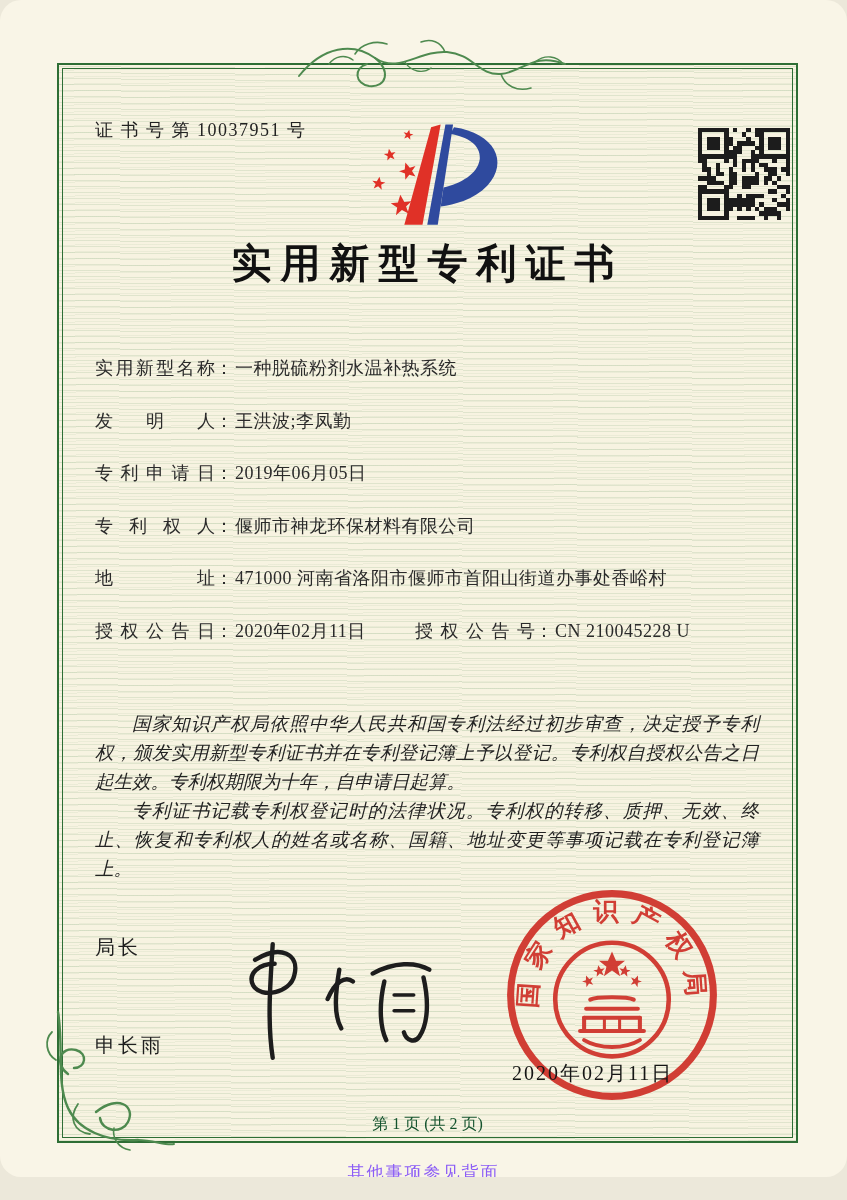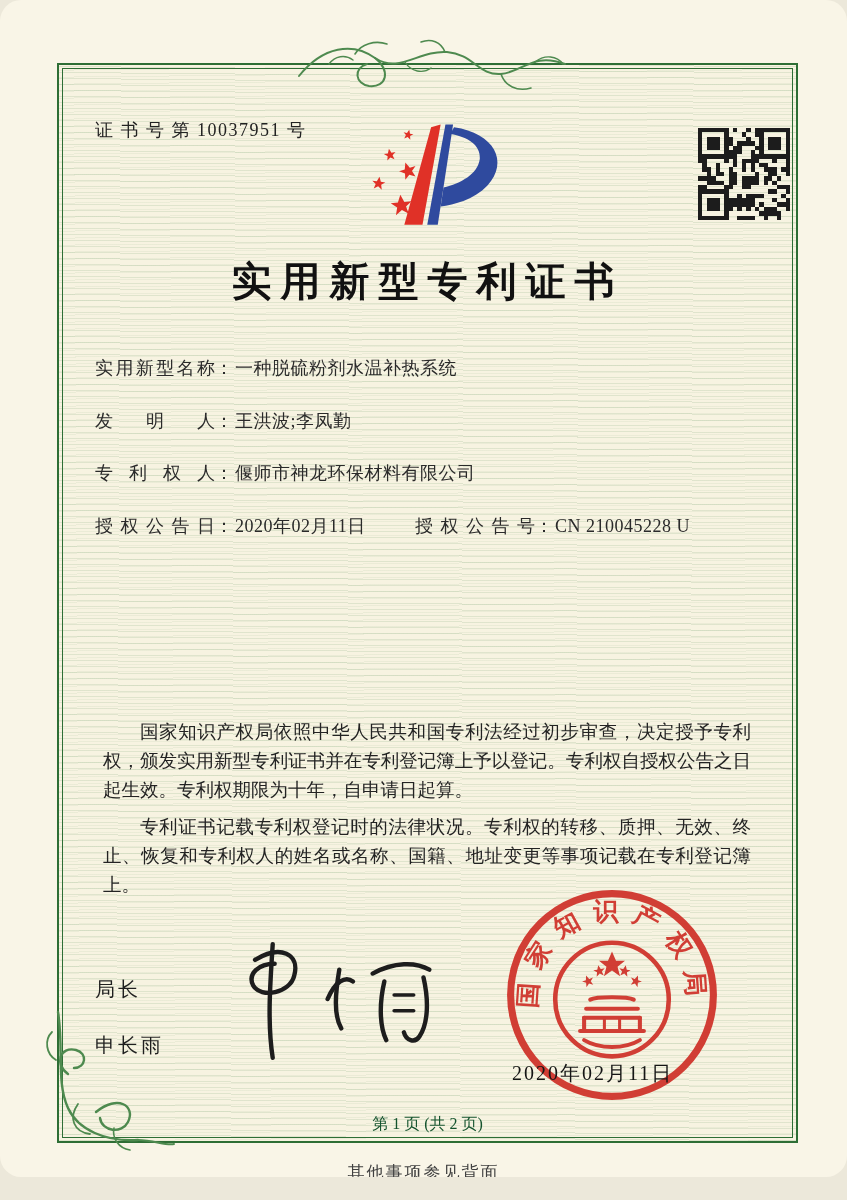--- a/index.html
+++ b/index.html
@@ -12,32 +12,32 @@
     position:absolute;left:57px;top:63px;width:737px;height:1076px;
     border:2.5px solid #2e6e35;
     background:
       repeating-linear-gradient(0.5deg, rgba(128,168,122,0.20) 0 1px, rgba(0,0,0,0) 1px 6px),
       repeating-linear-gradient(-0.6deg, rgba(128,168,122,0.10) 0 1px, rgba(0,0,0,0) 1px 7px),
       #f7f3e1;
   }
   .frame-inner{position:absolute;inset:3px;border:1px solid #2e6e35;}
   .abs{position:absolute;}
   .cert-no{left:95px;top:118px;font-size:18px;letter-spacing:1.5px;color:#222;}
-  .title{left:57px;right:49px;top:254px;text-align:center;font-size:40px;font-weight:700;letter-spacing:9px;color:#111;}
+  .title{left:57px;right:49px;top:236px;text-align:center;font-size:40px;font-weight:700;letter-spacing:9px;color:#111;}
   .fields{left:95px;top:356px;width:668px;font-size:18px;}
   .field-row{position:relative;height:52.5px;white-space:nowrap;}
   .flabel{display:inline-block;width:120px;text-align:justify;text-align-last:justify;vertical-align:top;}
   .fcolon{display:inline-block;margin:0 2px 0 0;}
   .fvalue{letter-spacing:0.5px;}
   .pair2{position:absolute;left:320px;top:0;}
   .paras{left:95px;top:710px;width:664px;font-size:18.5px;line-height:29px;text-align:justify;color:#232323;}
-  .paras p{margin:8px;text-indent:2em;}
+  .paras p{margin:0;text-indent:2em;font-style:italic;}
   .officials{left:95px;font-size:20px;letter-spacing:3px;color:#1f1f1f;}
   .page-info{left:57px;right:49px;top:1114px;text-align:center;font-size:16px;color:#14532d;}
-  .back-note{left:0;right:0;top:1161px;text-align:center;font-size:17px;letter-spacing:2px;color:#404040;}
+  .back-note{left:0;right:0;top:1161px;text-align:center;font-size:17px;letter-spacing:2px;color:#8b5cf6;}
   .seal-date{left:512px;top:1060px;font-size:20px;letter-spacing:2px;color:#151515;}
   svg{display:block;}
 </style>
 </head>
 <body>
 
 <div class="page">
 
   <div class="frame">
     <div class="frame-inner"></div>
@@ -338,36 +338,42 @@
   <div class="abs title">实用新型专利证书</div>
 
   <div class="abs fields">
     <div class="field-row">
       <span class="flabel">实用新型名称</span><span class="fcolon">：</span><span class="fvalue">一种脱硫粉剂水温补热系统</span>
     </div>
     <div class="field-row">
       <span class="flabel">发明人</span><span class="fcolon">：</span><span class="fvalue">王洪波;李凤勤</span>
     </div>
     <div class="field-row">
+      <span class="flabel">专利申请日</span><span class="fcolon">：</span><span class="fvalue">2019年06月05日</span>
+    </div>
+    <div class="field-row">
       <span class="flabel">专利权人</span><span class="fcolon">：</span><span class="fvalue">偃师市神龙环保材料有限公司</span>
+    </div>
+    <div class="field-row">
+      <span class="flabel">地址</span><span class="fcolon">：</span><span class="fvalue">471000 河南省洛阳市偃师市首阳山街道办事处香峪村</span>
     </div>
     <div class="field-row">
       <span class="flabel">授权公告日</span><span class="fcolon">：</span><span class="fvalue">2020年02月11日</span>
       <span class="pair2">
         <span class="flabel">授权公告号</span><span class="fcolon">：</span><span class="fvalue">CN 210045228 U</span>
       </span>
     </div>
   </div>
 
   <div class="abs paras">
     <p>国家知识产权局依照中华人民共和国专利法经过初步审查，决定授予专利权，颁发实用新型专利证书并在专利登记簿上予以登记。专利权自授权公告之日起生效。专利权期限为十年，自申请日起算。</p>
     <p>专利证书记载专利权登记时的法律状况。专利权的转移、质押、无效、终止、恢复和专利权人的姓名或名称、国籍、地址变更等事项记载在专利登记簿上。</p>
   </div>
 
-  <div class="abs officials" style="top:976px;">局长</div>
+  <div class="abs officials" style="top:934px;">局长</div>
   <div class="abs officials" style="top:1032px;">申长雨</div>
 
   <div class="abs" style="left:212px;top:936px;width:235px;height:128px;">
     <svg width="235" height="128" viewBox="0 0 240 130" fill="none" stroke="#1d1d1d" stroke-width="4.5" stroke-linecap="round">
       <path d="M44,24 C70,8 90,18 84,40 C80,58 50,64 42,50 C36,38 48,28 64,28"></path>
       <path d="M62,8 C60,42 56,86 62,124"></path>
       <path d="M118,64 C126,46 136,40 144,46"></path>
       <path d="M130,34 C126,58 124,80 132,94"></path>
       <path d="M164,38 C186,26 208,26 222,34"></path>
       <path d="M176,46 C170,72 172,94 178,106"></path>

